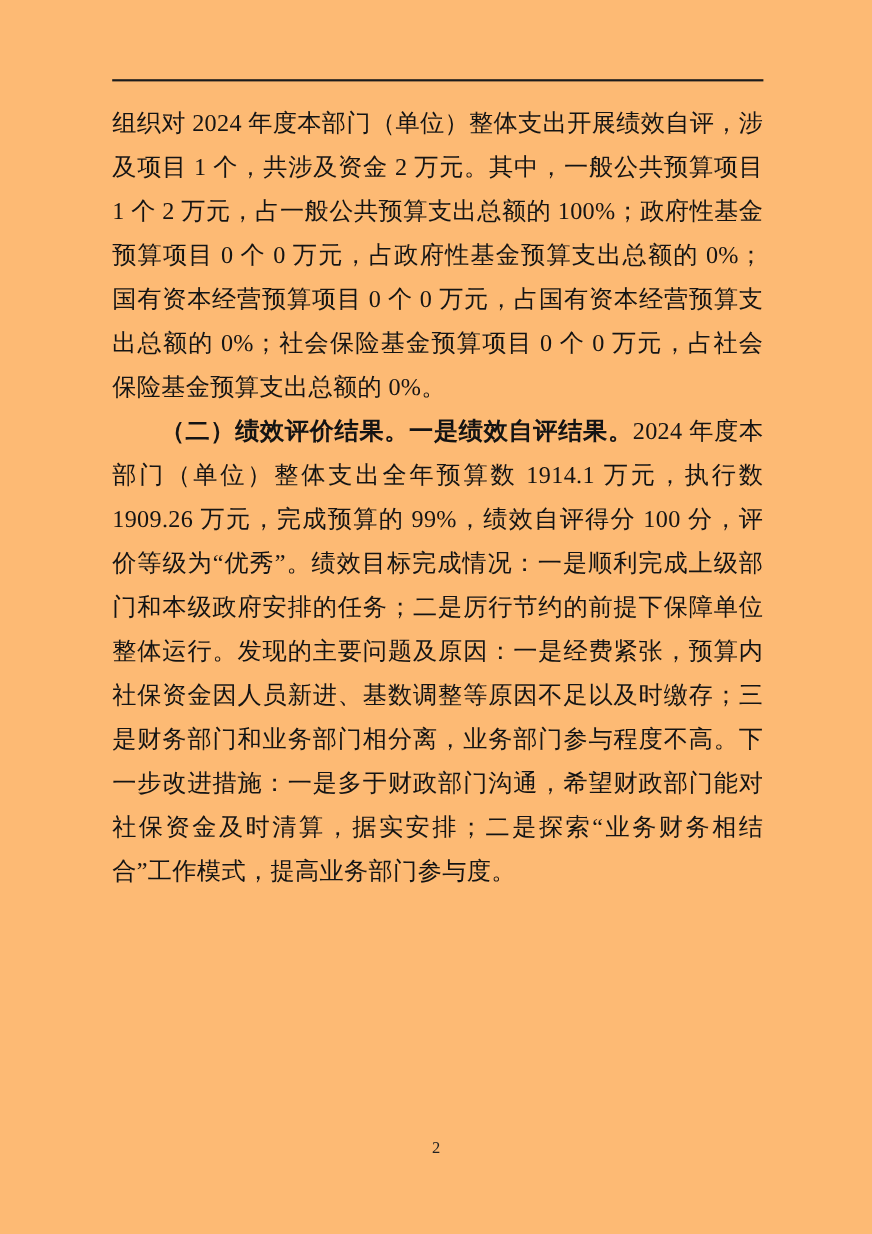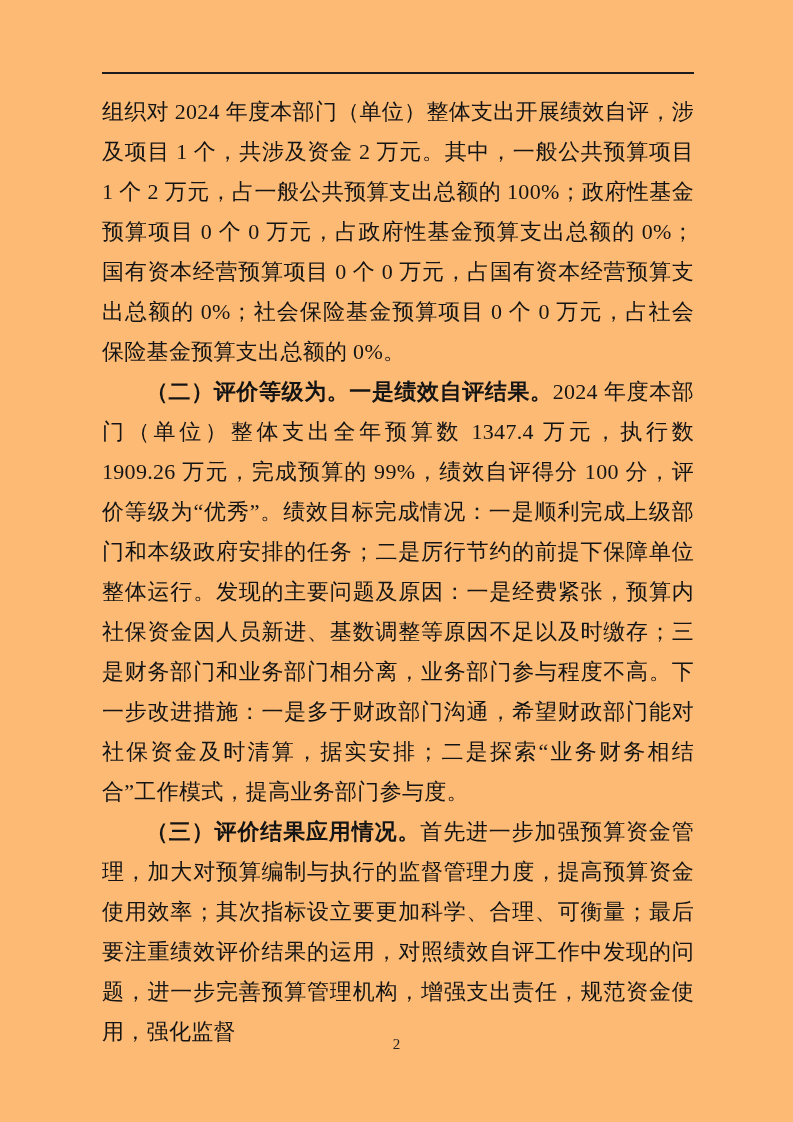--- a/index.html
+++ b/index.html
@@ -64,21 +64,20 @@
 <body>
 
 <div class="page">
 
   <div class="header-rule"></div>
 
   <div class="content">
 
     <p><span>组织对 2024 年度本部门（单位）整体支出开展绩效自评，涉及项目 1 个，共涉及资金 2 万元。其中，一般公共预算项目 1 个 2 万元，占一般公共预算支出总额的 100%；政府性基金预算项目 0 个 0 万元，占政府性基金预算支出总额的 0%；国有资本经营预算项目 0 个 0 万元，占国有资本经营预算支出总额的 0%；社会保险基金预算项目 0 个 0 万元，占社会保险基金预算支出总额的 0%。</span></p>
 
-    <p class="para-indent"><span class="run-kaiti">（二）评价等级为。</span><span class="run-heiti">一是绩效自评结果。</span><span>2024 年度本部门（单位）整体支出全年预算数 1347.4 万元，执行数 1909.26 万元，完成预算的 99%，绩效自评得分 100 分，评价等级为“优秀”。绩效目标完成情况：一是顺利完成上级部门和本级政府安排的任务；二是厉行节约的前提下保障单位整体运行。发现的主要问题及原因：一是经费紧张，预算内社保资金因人员新进、基数调整等原因不足以及时缴存；三是财务部门和业务部门相分离，业务部门参与程度不高。下一步改进措施：一是多于财政部门沟通，希望财政部门能对社保资金及时清算，据实安排；二是探索“业务财务相结合”工作模式，提高业务部门参与度。</span></p>
+    <p class="para-indent"><span class="run-kaiti">（二）绩效评价结果。</span><span class="run-heiti">一是绩效自评结果。</span><span>2024 年度本部门（单位）整体支出全年预算数 1914.1 万元，执行数 1909.26 万元，完成预算的 99%，绩效自评得分 100 分，评价等级为“优秀”。绩效目标完成情况：一是顺利完成上级部门和本级政府安排的任务；二是厉行节约的前提下保障单位整体运行。发现的主要问题及原因：一是经费紧张，预算内社保资金因人员新进、基数调整等原因不足以及时缴存；三是财务部门和业务部门相分离，业务部门参与程度不高。下一步改进措施：一是多于财政部门沟通，希望财政部门能对社保资金及时清算，据实安排；二是探索“业务财务相结合”工作模式，提高业务部门参与度。</span></p>
 
-    <p class="para-indent"><span class="run-kaiti">（三）评价结果应用情况。</span><span>首先进一步加强预算资金管理，加大对预算编制与执行的监督管理力度，提高预算资金使用效率；其次指标设立要更加科学、合理、可衡量；最后要注重绩效评价结果的运用，对照绩效自评工作中发现的问题，进一步完善预算管理机构，增强支出责任，规范资金使用，强化监督</span></p>
 
   </div>
 
   <div class="page-footer"><span>2</span></div>
 
 </div>
 
 </body></html>

